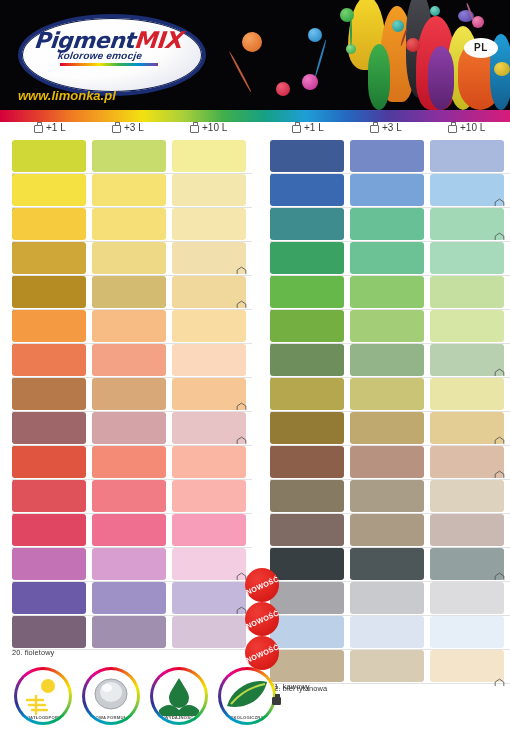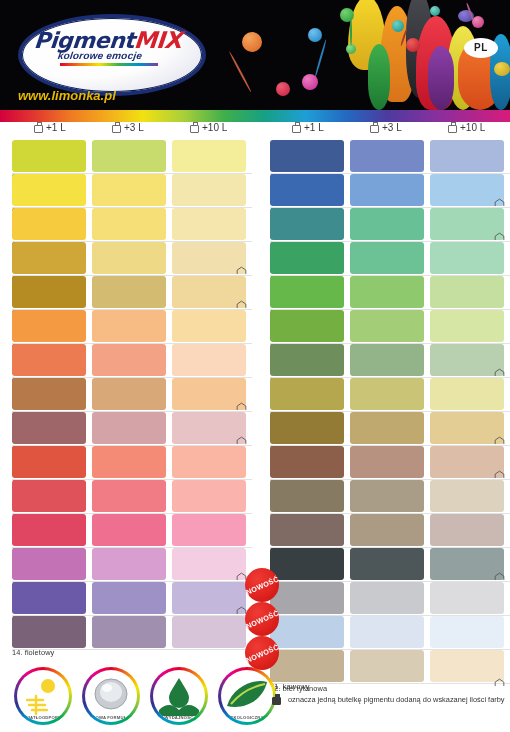--- a/index.html
+++ b/index.html
@@ -269,21 +269,21 @@
           <svg viewBox="0 0 14 11" width="11" height="9">
             <path d="M1.5 10 L1.5 5 L7 1.2 L12.5 5 L12.5 10" fill="none" stroke="#555" stroke-width="1.1" stroke-linejoin="round"></path>
           </svg>
         </span>
       </div>
       <div class="row" style="top:494px">
         <div class="sw sw0" style="background:#7a6278"></div>
         <div class="sw sw1" style="background:#a08fae"></div>
         <div class="sw sw2" style="background:#d8c4d9"></div>
         <div class="rowline"></div>
-        <div class="rowlabel">14. fioletowy</div>
+        <div class="rowlabel">20. fioletowy</div>
       </div>
     </div>
   <div class="col-block col-right" id="col-right">
       <div class="hdr-row">
         <div class="hdr-cell hdr-c0">
           <span class="bottle-ico"></span>
           <span>+1 L</span>
         </div>
         <div class="hdr-cell hdr-c1">
           <span class="bottle-ico"></span>
@@ -499,15 +499,14 @@
         <path d="M10 34 C20 22 34 16 44 14" stroke="#b8d94a" stroke-width="2" fill="none"></path>
       </svg>
       <div class="badge-cap">EKOLOGICZNY</div>
     </div>
   </div>
 </div>
 
 <div class="legend">
   <div class="legend-row">
     <span class="bottle-ico solid" style="flex:0 0 9px;"></span>
-    <span class="legend-txt">oznacza jedną butelkę pigmentu dodaną do wskazanej ilości farby</span>
   </div>
 </div>
 
 </body></html>

